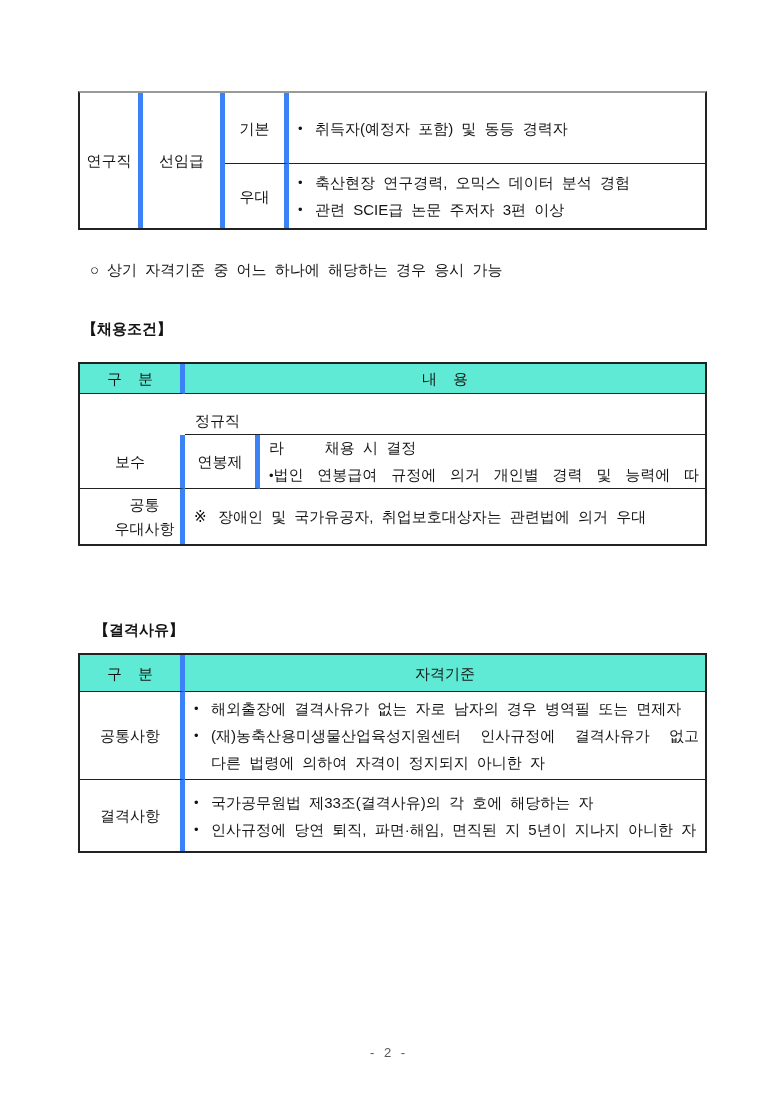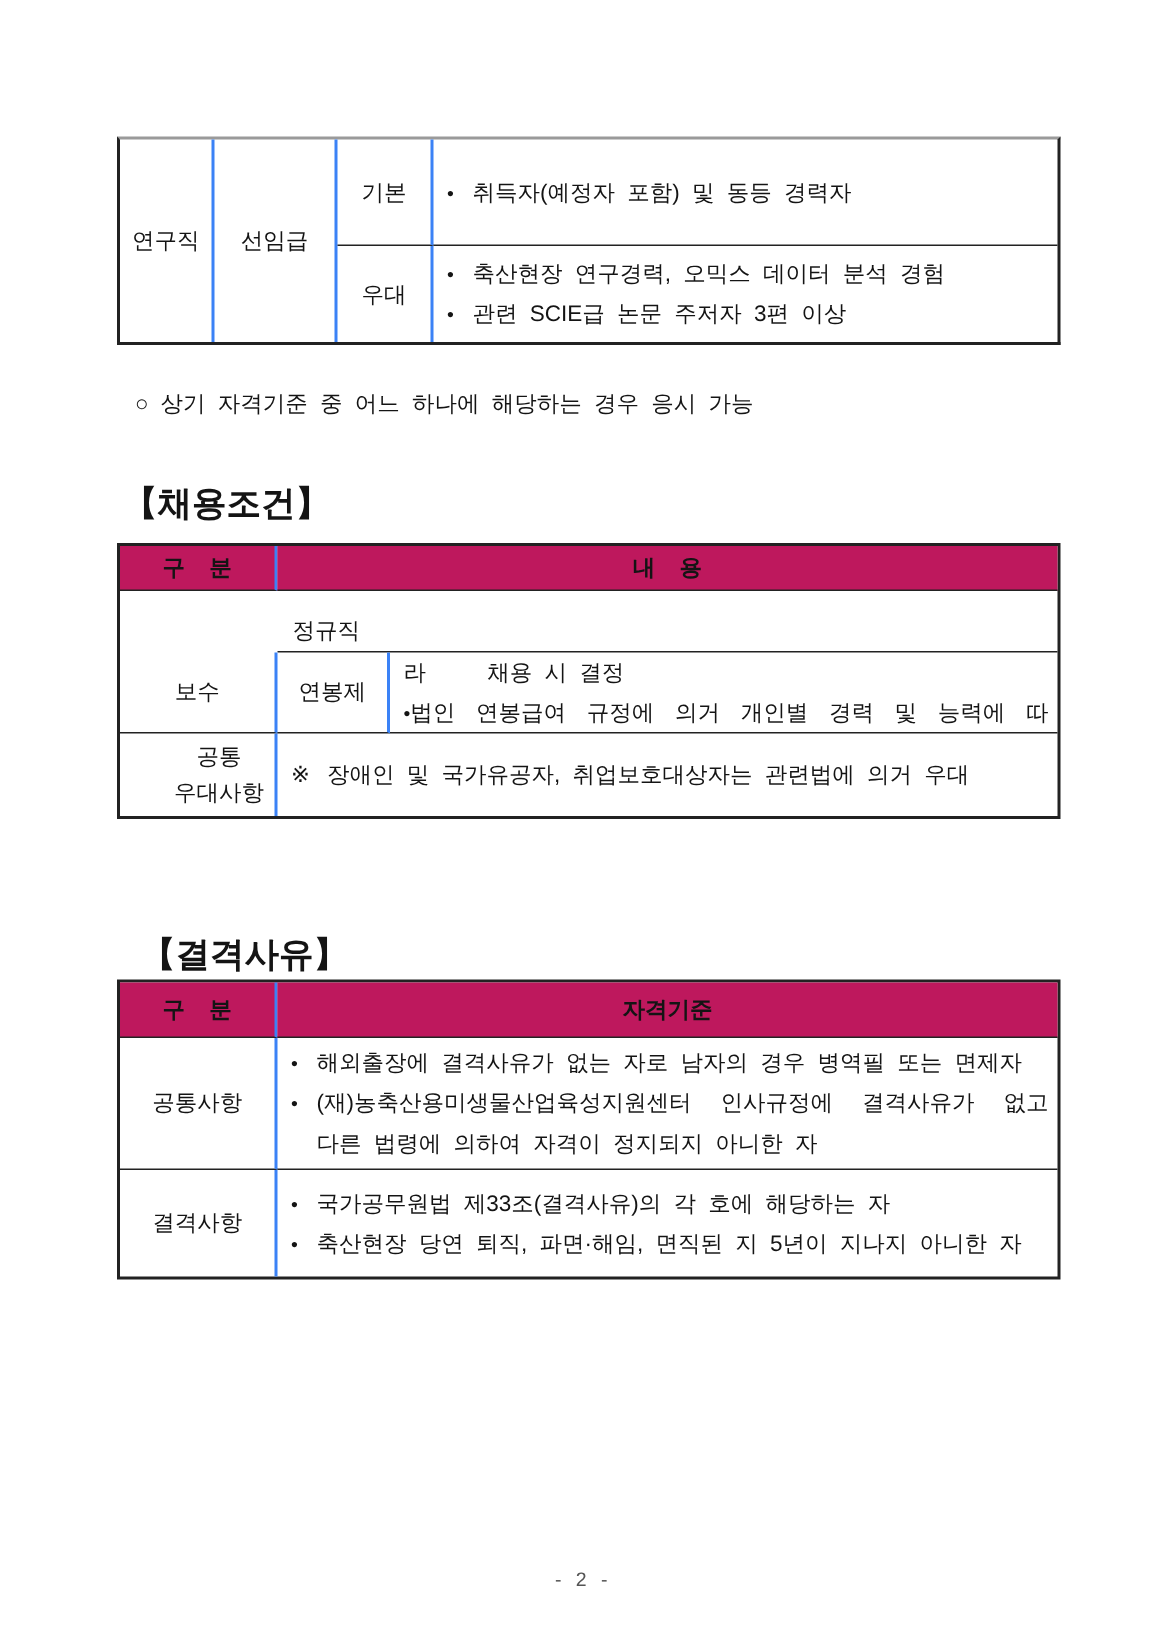--- a/index.html
+++ b/index.html
@@ -4,34 +4,34 @@
 <style>
   html,body{margin:0;padding:0;background:#ffffff;}
   .page{
     position:relative;width:777px;height:1100px;background:#fff;
     font-family:"Liberation Sans","DejaVu Sans",sans-serif;
     color:#141414;font-size:15px;word-spacing:4px;overflow:hidden;
   }
   .tbl{position:absolute;left:78px;display:grid;border:2px solid #222;background:#fff;}
   .tbl1{border-top-color:#9a9a9a;}
   .cell{
-    box-sizing:border-box;border-right:2px solid #3b82f6;border-bottom:1px solid #222;
+    box-sizing:border-box;border-right:5px solid #3b82f6;border-bottom:1px solid #222;
     display:flex;flex-direction:column;justify-content:center;line-height:27px;
   }
   .noR{border-right:none;} .noB{border-bottom:none;}
   .ctr{align-items:center;text-align:center;}
-  .hd{background:#be185d;font-weight:bold;word-spacing:12px;text-align:right;}
+  .hd{background:#5eead4;font-weight:normal;word-spacing:12px;text-align:right;}
   .cnt{padding:3px 6px 3px 9px;align-items:stretch;}
   .lpad{padding-left:10px;}
   .bl{display:flex;}
   .mk{width:17px;flex:none;font-size:13px;}
   .bt{flex:1;}
   .line{white-space:pre-wrap;}
   .stretch{text-align:justify;text-align-last:justify;}
-  .sec-title{position:absolute;left:82px;font-size:23px;font-weight:bold;word-spacing:0;}
+  .sec-title{position:absolute;left:82px;font-size:15px;font-weight:bold;word-spacing:0;}
   .note{position:absolute;left:90px;top:260px;line-height:20px;}
   .note .circle{margin-right:8px;}
   .footer{position:absolute;left:0;top:1045px;width:100%;text-align:center;
           font-size:13px;color:#555;letter-spacing:2px;word-spacing:2px;}
 </style>
 </head>
 <body>
 
 <div class="page">
 
@@ -141,20 +141,20 @@
     <div class="cell ctr noB">
       <span>결격사항</span>
     </div>
     <div class="cell cnt noR noB">
       <div class="bl">
         <span class="mk">•</span>
         <div class="bt">국가공무원법 제33조(결격사유)의 각 호에 해당하는 자</div>
       </div>
       <div class="bl">
         <span class="mk">•</span>
-        <div class="bt">축산현장 당연 퇴직, 파면·해임, 면직된 지 5년이 지나지 아니한 자</div>
+        <div class="bt">인사규정에 당연 퇴직, 파면·해임, 면직된 지 5년이 지나지 아니한 자</div>
       </div>
     </div>
   </div>
 
   <div class="footer">- 2 -</div>
 
 </div>
 
 </body></html>

